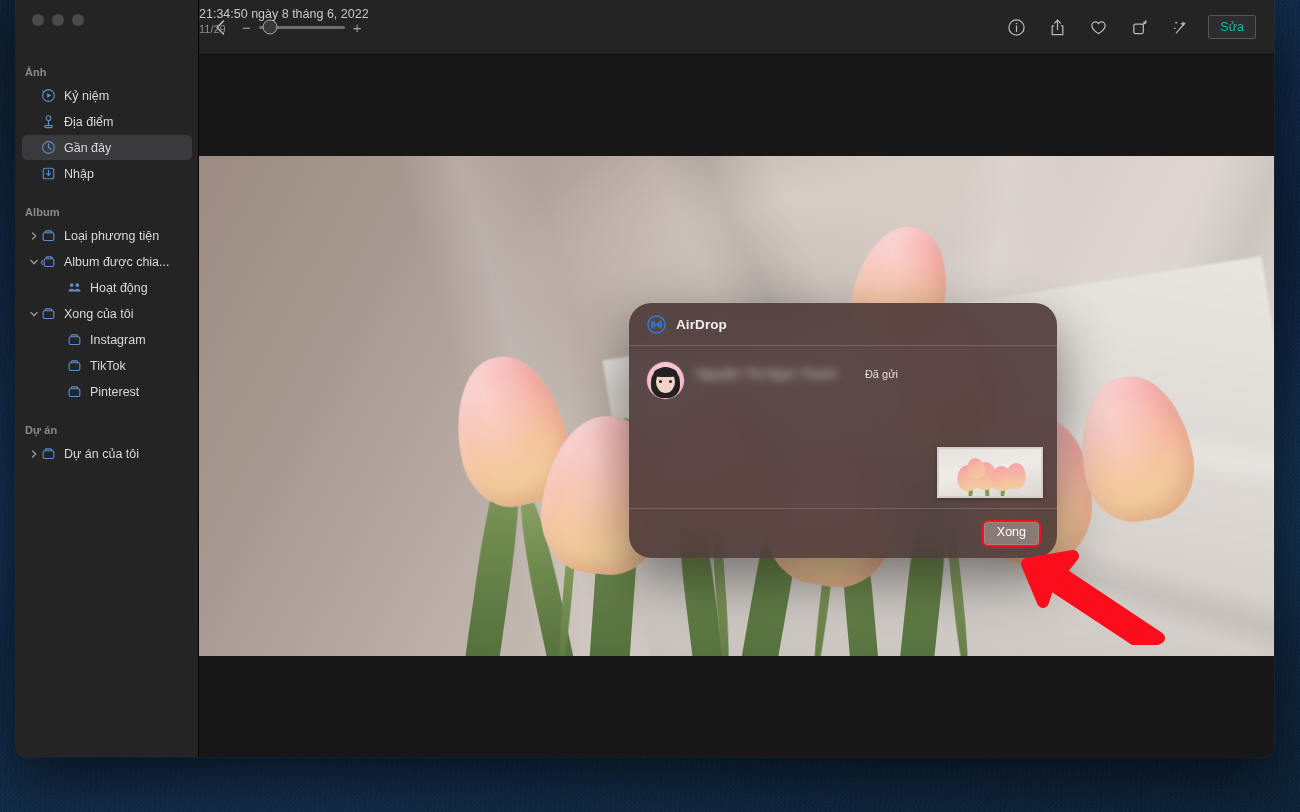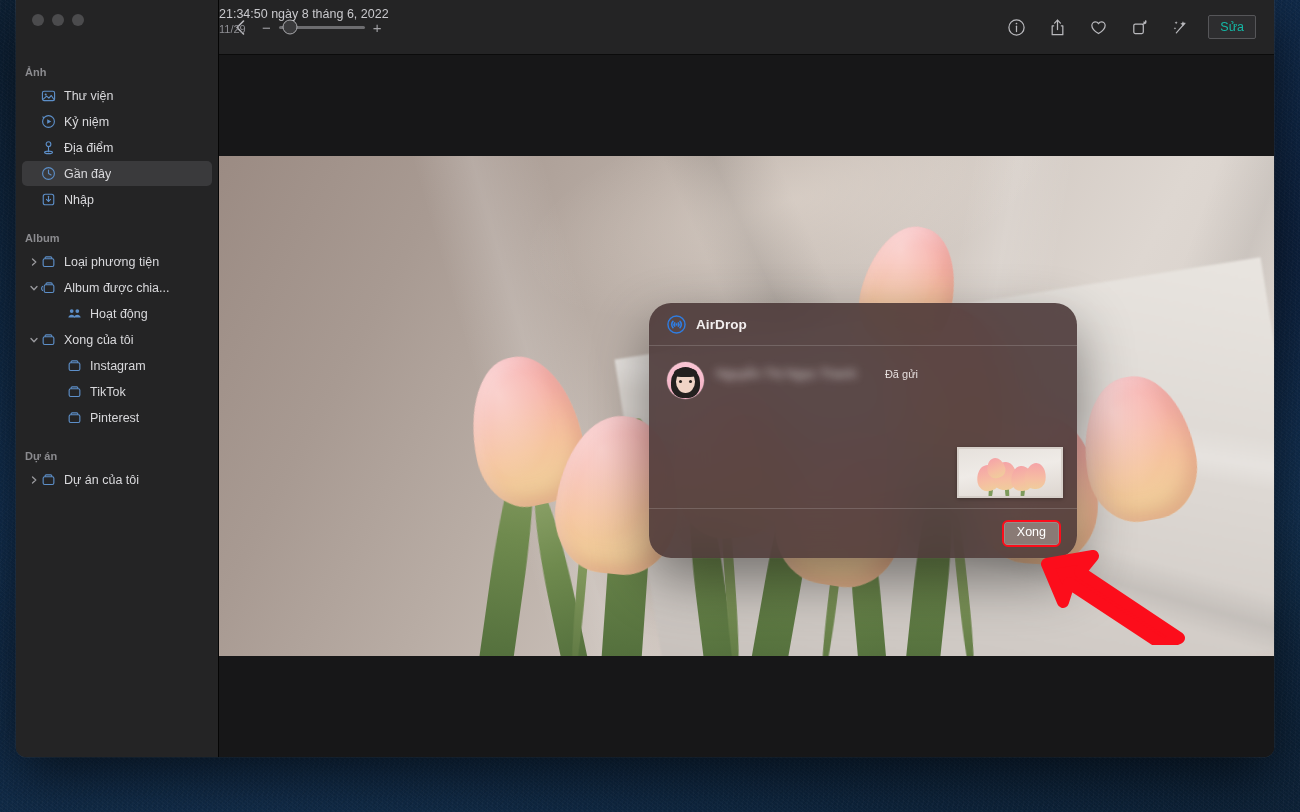--- a/index.html
+++ b/index.html
@@ -37,21 +37,21 @@
     left: 16px; top: 0; width: 1258px; height: 757px;
     background: #1d1d1e;
     border-radius: 0 0 10px 10px;
     overflow: hidden;
     box-shadow: 0 18px 60px rgba(0,0,0,0.65), 0 0 0 0.5px rgba(120,120,120,0.35);
     display: flex;
   }
 
   
   #sidebar {
-    width: 203px; flex: none; height: 100%;
+    width: 183px; flex: none; height: 100%;
     background: #242425;
     border-right: 0.5px solid #050505;
     position: relative;
     padding-top: 0;
   }
   #traffic { display: flex; gap: 8px; padding: 14px 0 0 16px; }
   .light { width: 12px; height: 12px; border-radius: 50%; background: #4b4b4d; }
 
   .sb-section {
     font-size: 11px; font-weight: bold; color: #8b8b8f;
@@ -309,31 +309,20 @@
 
   <div id="sidebar">
     <div id="traffic">
       <span class="light"></span>
       <span class="light"></span>
       <span class="light"></span>
     </div>
     <div id="sidebar-sections">
         <div class="group-photos">
           <div class="sb-section">Ảnh</div>
-          <div class="sb-row indent-0">
-            <span class="sb-twisty"></span>
-            <span class="sb-ico">
-              <svg viewBox="0 0 16 16" fill="none" stroke="currentColor" stroke-width="1.2">
-                <rect x="1.5" y="3.5" width="13" height="10" rx="1.8"></rect>
-                <circle cx="5" cy="7" r="1.1" fill="currentColor" stroke="none"></circle>
-                <path d="M2.2 12.2 6 8.6l2.4 2.3 2.6-2.9 2.8 4.2" stroke-linejoin="round"></path>
-              </svg>
-            </span>
-            <span class="sb-label">Thư viện</span>
-          </div>
           <div class="sb-row indent-0">
             <span class="sb-twisty"></span>
             <span class="sb-ico">
               <svg viewBox="0 0 16 16" fill="none" stroke="currentColor" stroke-width="1.2">
                 <circle cx="8" cy="8" r="6.3"></circle>
                 <path d="M6.6 5.6 11 8l-4.4 2.4z" fill="currentColor" stroke="none"></path>
                 <path d="M3 4.2 2 3" stroke-linecap="round"></path>
               </svg>
             </span>
             <span class="sb-label">Kỷ niệm</span>

